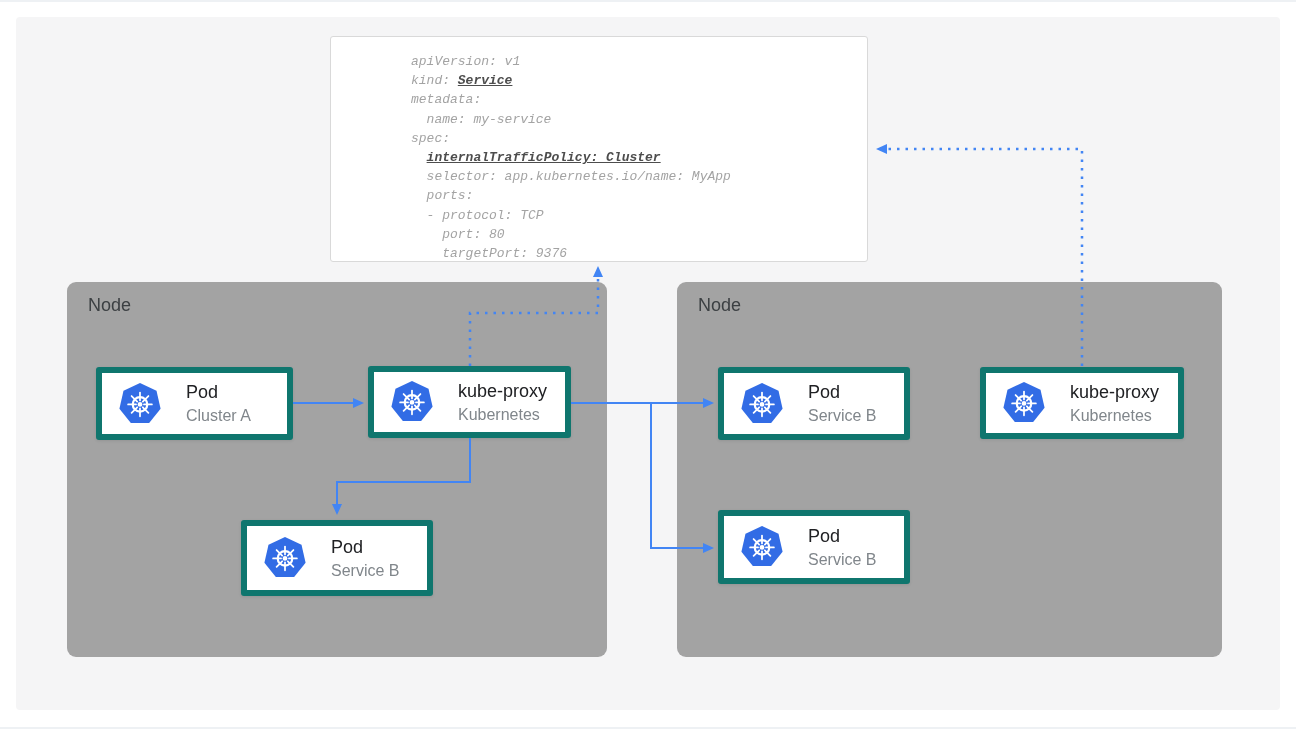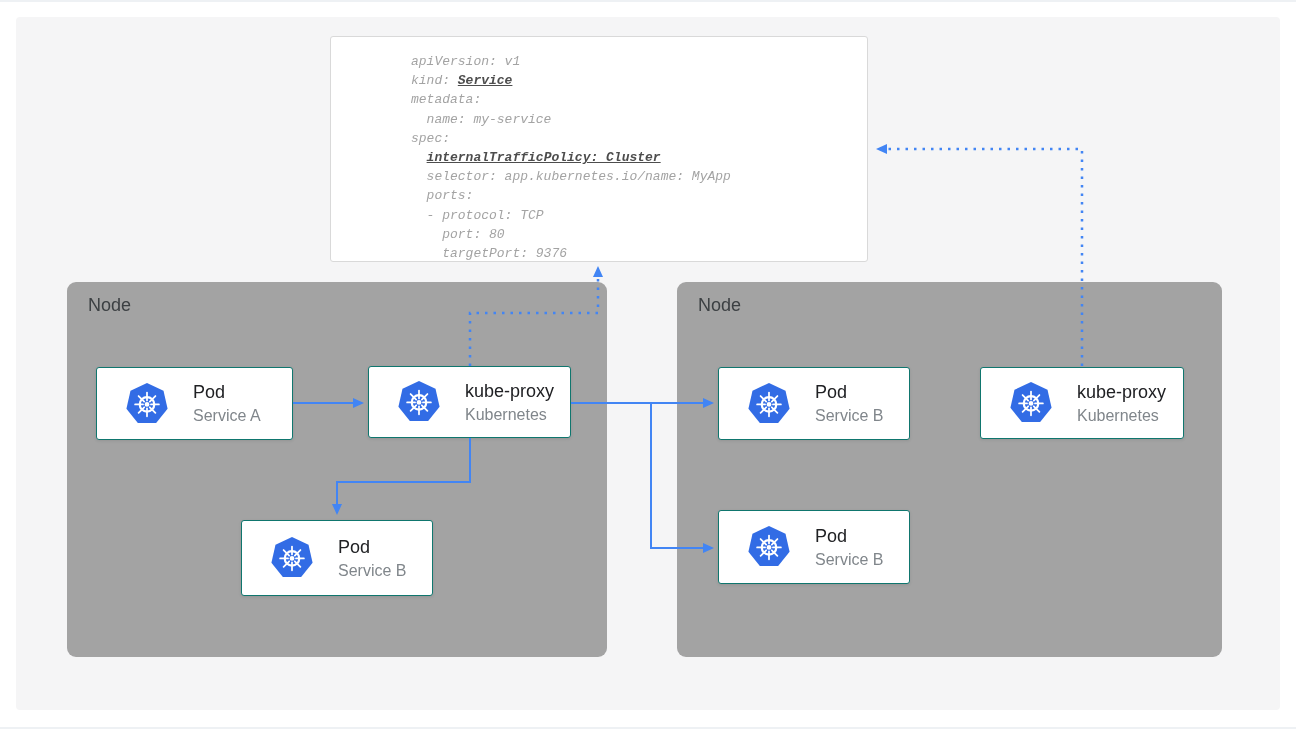--- a/index.html
+++ b/index.html
@@ -31,23 +31,23 @@
     position:absolute;background:#a3a3a3;border-radius:9px;
   }
   .node.left{left:67px;top:282px;width:540px;height:375px;}
   .node.right{left:677px;top:282px;width:545px;height:375px;}
   .node-label{
     position:absolute;left:21px;top:13px;
     font-size:18px;color:#3c4043;
   }
   
   .card{
-    position:absolute;background:#ffffff;border:1px solid #0f766e;border-radius:3px;
+    position:absolute;background:#ffffff;border:6px solid #0f766e;border-radius:3px;
     box-shadow:0 1px 3px rgba(60,64,67,.14);box-sizing:border-box;
-    display:flex;align-items:center;padding-left:28px;
+    display:flex;align-items:center;padding-left:16px;
   }
   .card .icon{flex:0 0 44px;width:44px;height:44px;margin-right:24px;}
   .card-title{font-size:18px;line-height:25px;color:#202124;}
   .card-subtitle{font-size:16px;line-height:22px;color:#80868b;}
   
   .c-pod-a      {left:29px; top:85px; width:197px;height:73px;}
   .c-kp-left    {left:301px;top:84px; width:203px;height:72px;}
   .c-pod-b-left {left:174px;top:238px;width:192px;height:76px;}
   .c-pod-b-rt   {left:41px; top:85px; width:192px;height:73px;}
   .c-kp-right   {left:303px;top:85px; width:204px;height:72px;}
@@ -82,21 +82,21 @@
           <line x1="50" y1="60" x2="50" y2="78"></line>
             <line x1="43.6" y1="57.4" x2="30.9" y2="70.1"></line>
           <line x1="41" y1="51" x2="23" y2="51"></line>
             <line x1="43.6" y1="44.6" x2="30.9" y2="31.9"></line>
         </g>
         <circle cx="50" cy="51" r="16.5" fill="none" stroke="#ffffff" stroke-width="5"></circle>
         <circle cx="50" cy="51" r="5.5" fill="#ffffff"></circle>
       </svg>
       <div class="card-text">
         <div class="card-title">Pod</div>
-        <div class="card-subtitle">Service A</div>
+        <div class="card-subtitle">Cluster A</div>
       </div>
     </div>
 
     <div class="card c-kp-left">
       <svg class="icon" viewBox="0 0 100 100">
         <polygon points="50,2 87.5,20.1 96.8,60.7 70.8,93.2 29.2,93.2 3.2,60.7 12.5,20.1" fill="#326ce5"></polygon>
         <g stroke="#ffffff" stroke-width="4" stroke-linecap="round">
           <line x1="50" y1="42" x2="50" y2="24"></line>
             <line x1="56.4" y1="44.6" x2="69.1" y2="31.9"></line>
           <line x1="59" y1="51" x2="77" y2="51"></line>

